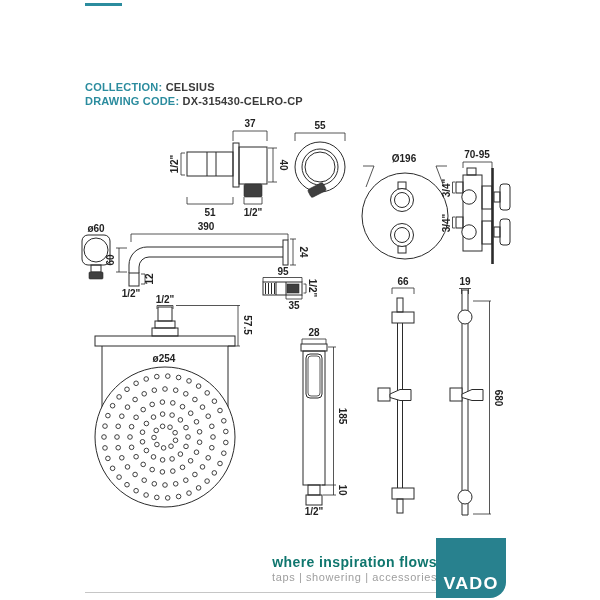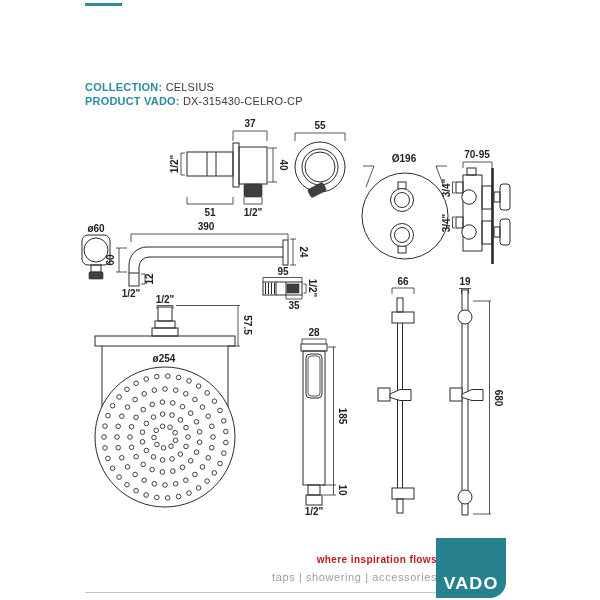--- a/index.html
+++ b/index.html
@@ -8,25 +8,25 @@
   html,body{margin:0;padding:0;}
   body{width:600px;height:600px;position:relative;background:#ffffff;
        font-family:"Liberation Sans",sans-serif;overflow:hidden;}
   .abs{position:absolute;}
   
   .accent-bar{left:85px;top:3px;width:37px;height:3px;background:var(--teal);}
   .title{left:84px;top:6px;font-size:28px;line-height:37px;color:var(--teal);
          letter-spacing:1.5px;font-weight:400;}
   .meta{left:85px;font-size:11px;letter-spacing:0.2px;}
   .meta .lbl{color:var(--teal);font-weight:bold;}
-  .meta .val{color:#3a3a3a;font-weight:normal;}
+  .meta .val{color:#3a3a3a;font-weight:bold;}
   .meta-collection{top:81px;}
   .meta-product{top:95px;}
   
-  .tagline{right:163px;top:554px;font-size:10px;font-weight:bold;color:#b91c1c;letter-spacing:0.4px;}
+  .tagline{right:163px;top:554px;font-size:14px;font-weight:bold;color:#0f766e;letter-spacing:0.4px;}
   .subline{right:163px;top:571px;font-size:11px;color:#9e9e9e;letter-spacing:0.6px;margin-left:20px;}
   .footer-line{left:85px;top:592px;width:352px;height:1px;background:#c6c6c6;}
   .logo{left:436px;top:538px;width:70px;height:60px;background:var(--logo_teal);
         border-bottom-right-radius:16px;}
   .logo span{position:absolute;left:0;right:0;bottom:5px;text-align:center;color:#fff;
         font-size:16px;font-weight:bold;letter-spacing:1px;transform:scaleX(1.12);}
   
   svg.draw{left:0;top:0;}
   svg.draw .ln{stroke:var(--ink);stroke-width:1;fill:none;}
   svg.draw .thin{stroke:var(--ink);stroke-width:0.8;fill:none;}
@@ -42,21 +42,21 @@
 
 <div class="abs accent-bar"></div>
 <div class="abs title">
   <br>
 </div>
 <div class="abs meta meta-collection">
   <span class="lbl">COLLECTION:</span>
   <span class="val">CELSIUS</span>
 </div>
 <div class="abs meta meta-product">
-  <span class="lbl">PRODUCT VADO:</span>
+  <span class="lbl">DRAWING CODE:</span>
   <span class="val">DX-315430-CELRO-CP</span>
 </div>
 
 <svg class="abs draw" width="600" height="600" viewBox="0 0 600 600">
   <defs>
     <pattern id="knurl" width="3" height="6" patternUnits="userSpaceOnUse">
       <path d="M1.5,0 V6" stroke="#2b2b2b" stroke-width="1"></path>
     </pattern>
   </defs>
 

